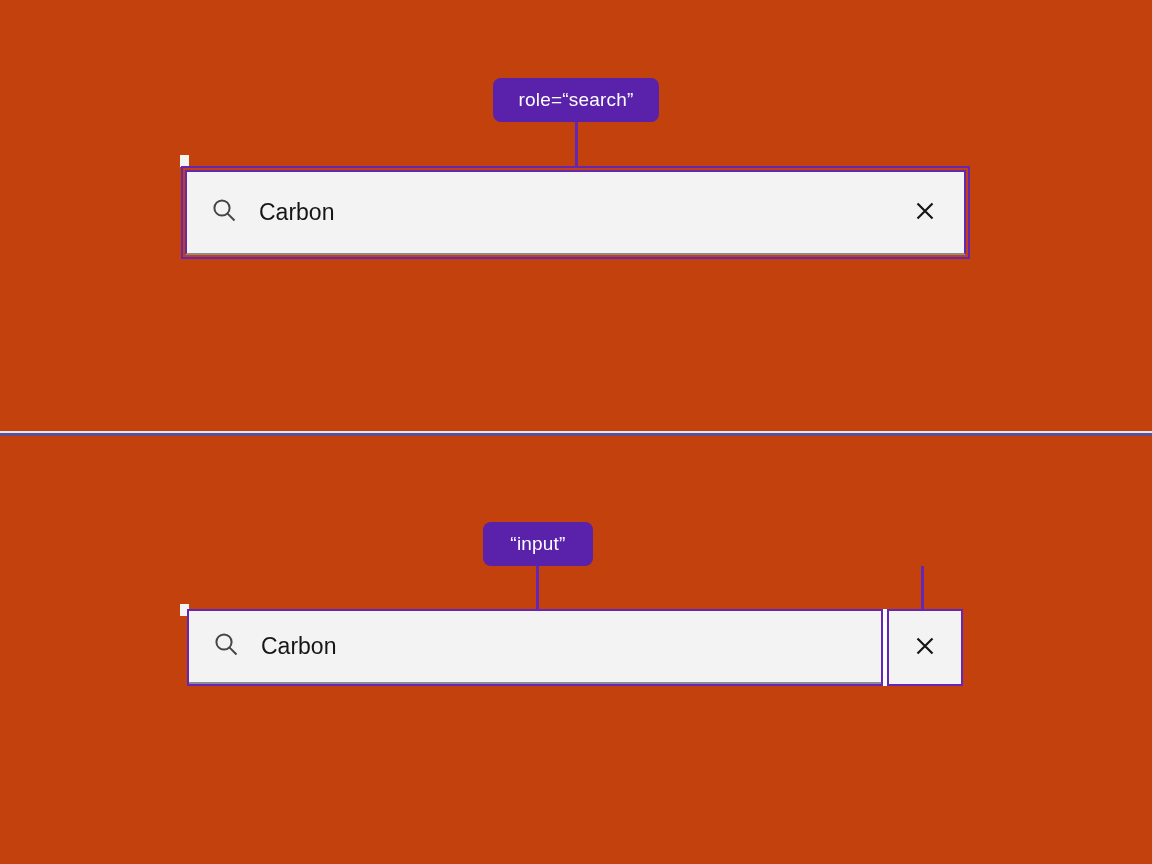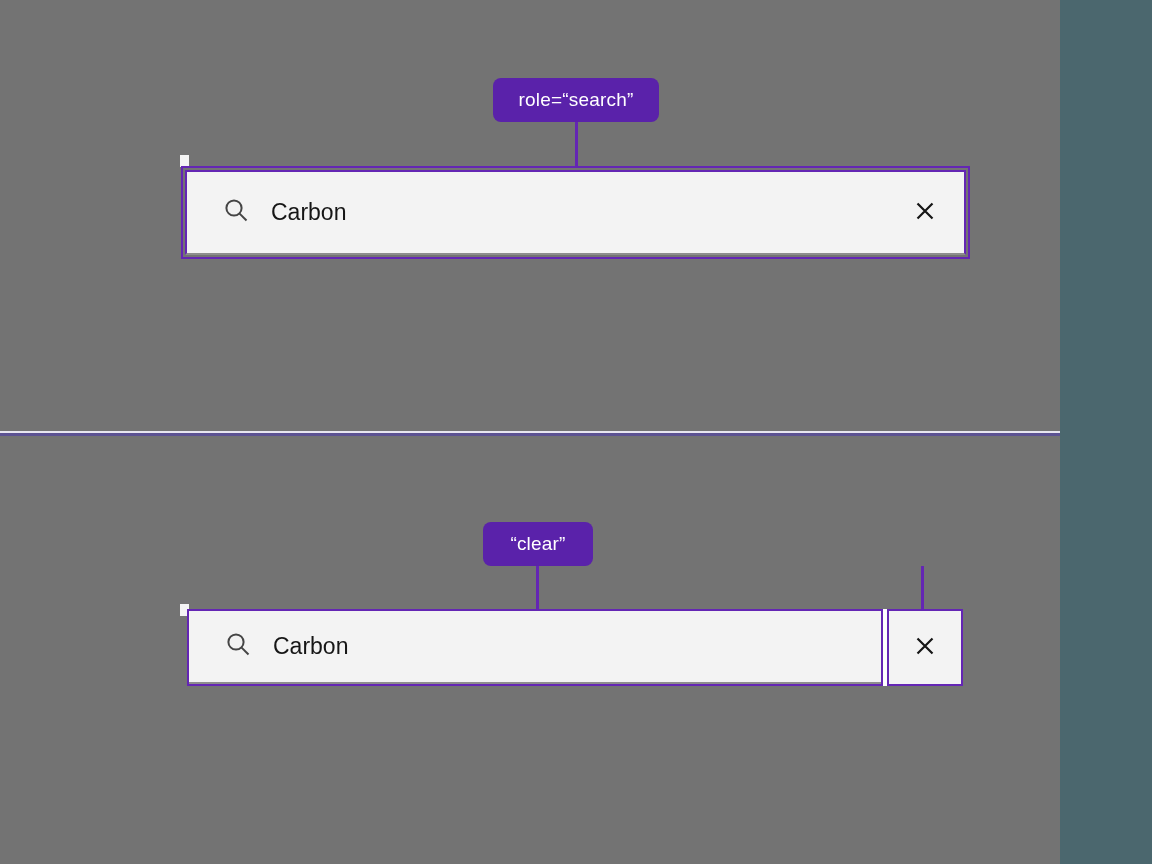--- a/index.html
+++ b/index.html
@@ -3,23 +3,23 @@
 <meta charset="utf-8">
 <style>
   * { margin: 0; padding: 0; box-sizing: border-box; }
   html, body { width: 1152px; height: 864px; }
   body {
     font-family: "Liberation Sans", "DejaVu Sans", sans-serif;
     background: #4b676e;
   }
   .canvas {
     position: relative;
-    width: 1060px;
+    width: 1152px;
     height: 864px;
-    background: #737373;
+    background: #c2410c;
     overflow: hidden;
   }
 
   
   .badge {
     position: absolute;
     background: #5a22aa;
     color: #ffffff;
     border-radius: 8px;
     display: flex;
@@ -55,21 +55,21 @@
   .outer-outline .field {
     width: 100%; height: 100%;
     border: 2px solid #6426b4;
     border-bottom: 2px solid #8d8d8d;
   }
 
   .field {
     background: #f3f3f3;
     display: flex;
     align-items: center;
-    padding-left: 36px;
+    padding-left: 24px;
     padding-right: 28px;
   }
   .field .query {
     font-size: 23px;
     color: #161616;
     flex: 1 1 auto;
   }
   .icon-search { margin-right: 21px; flex: 0 0 auto; }
   .icon-clear  { flex: 0 0 auto; display: block; }
 
@@ -129,21 +129,21 @@
         <svg width="22" height="22" viewBox="0 0 22 22">
           <path d="M3.5 3.5 L18.5 18.5 M18.5 3.5 L3.5 18.5" stroke="#161616" stroke-width="2.2" fill="none"></path>
         </svg>
       </span>
     </div>
   </div>
 
   <div class="divider-light"></div>
   <div class="divider-purple"></div>
 
-  <div class="badge" style="left:483px; top:522px; width:110px;">“clear”</div>
+  <div class="badge" style="left:483px; top:522px; width:110px;">“input”</div>
 
   <div class="connector" style="left:536px; top:566px; height:44px;"></div>
 
 
   <div class="connector" style="left:921px; top:566px; height:44px;"></div>
 
   <div class="marker" style="left:180px; top:604px;"></div>
 
   <div class="bottom-input-outline">
     <div class="field">

